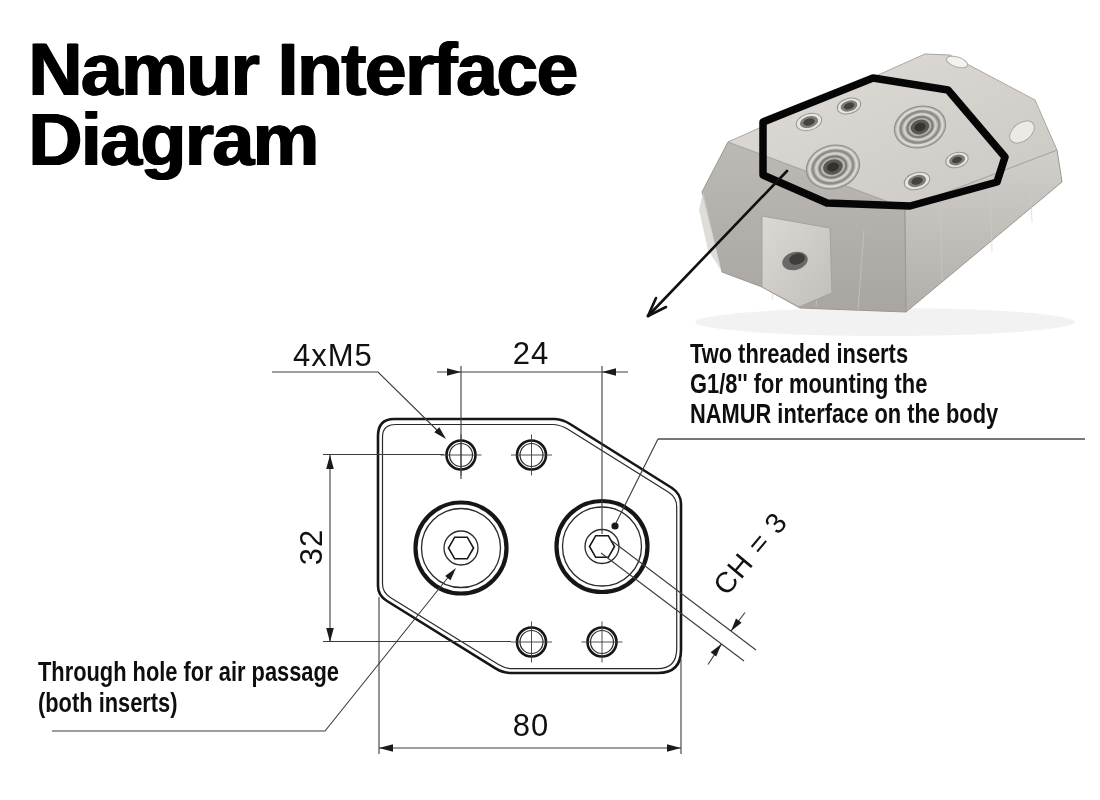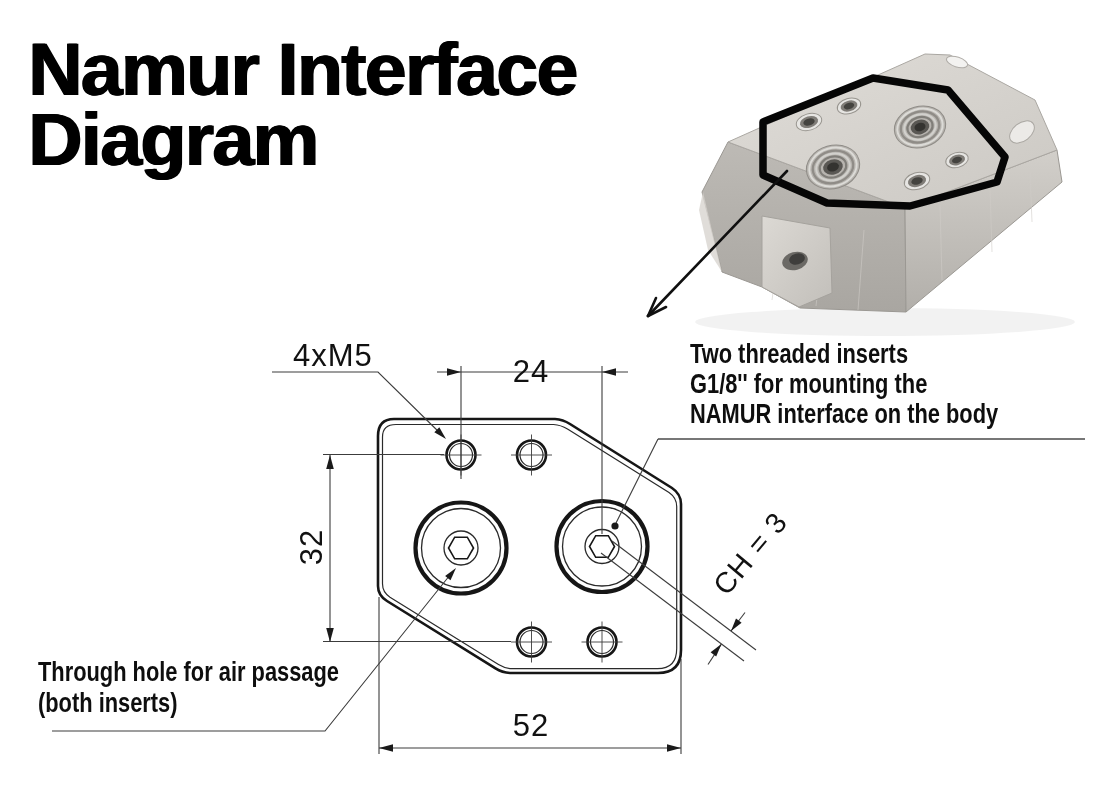--- a/index.html
+++ b/index.html
@@ -219,23 +219,23 @@
         <line x1="601" y1="553" x2="744" y2="661"></line>
         <line x1="731" y1="631" x2="745" y2="612.5"></line>
         <line x1="721.4" y1="644.1" x2="708" y2="664.5"></line>
         <polygon points="731,631 741.6,622.7 736,618.5" fill="#1a1a1a" stroke="none"></polygon>
         <polygon points="721.4,644.1 716.2,656.4 710.6,652.2" fill="#1a1a1a" stroke="none"></polygon>
       </g>
     </g>
   </svg>
 
   <div class="dim-label" style="left:293px;top:339px;">4xM5</div>
-  <div class="dim-label dim-center" style="left:531px;top:372px;">24</div>
+  <div class="dim-label dim-center" style="left:531px;top:354px;">24</div>
   <div class="dim-label dim-rot90" style="left:312px;top:547px;">32</div>
-  <div class="dim-label dim-center" style="left:531px;top:726px;">52</div>
+  <div class="dim-label dim-center" style="left:531px;top:726px;">80</div>
   <div class="dim-label dim-rot50" style="left:751px;top:554px;">CH = 3</div>
 
   <div class="anno anno-inserts">
     <div>Two threaded inserts</div>
     <div>G1/8'' for mounting the</div>
     <div>NAMUR interface on the body</div>
   </div>
   <div class="anno anno-through">
     <div>Through hole for air passage</div>
     <div>(both inserts)</div>

